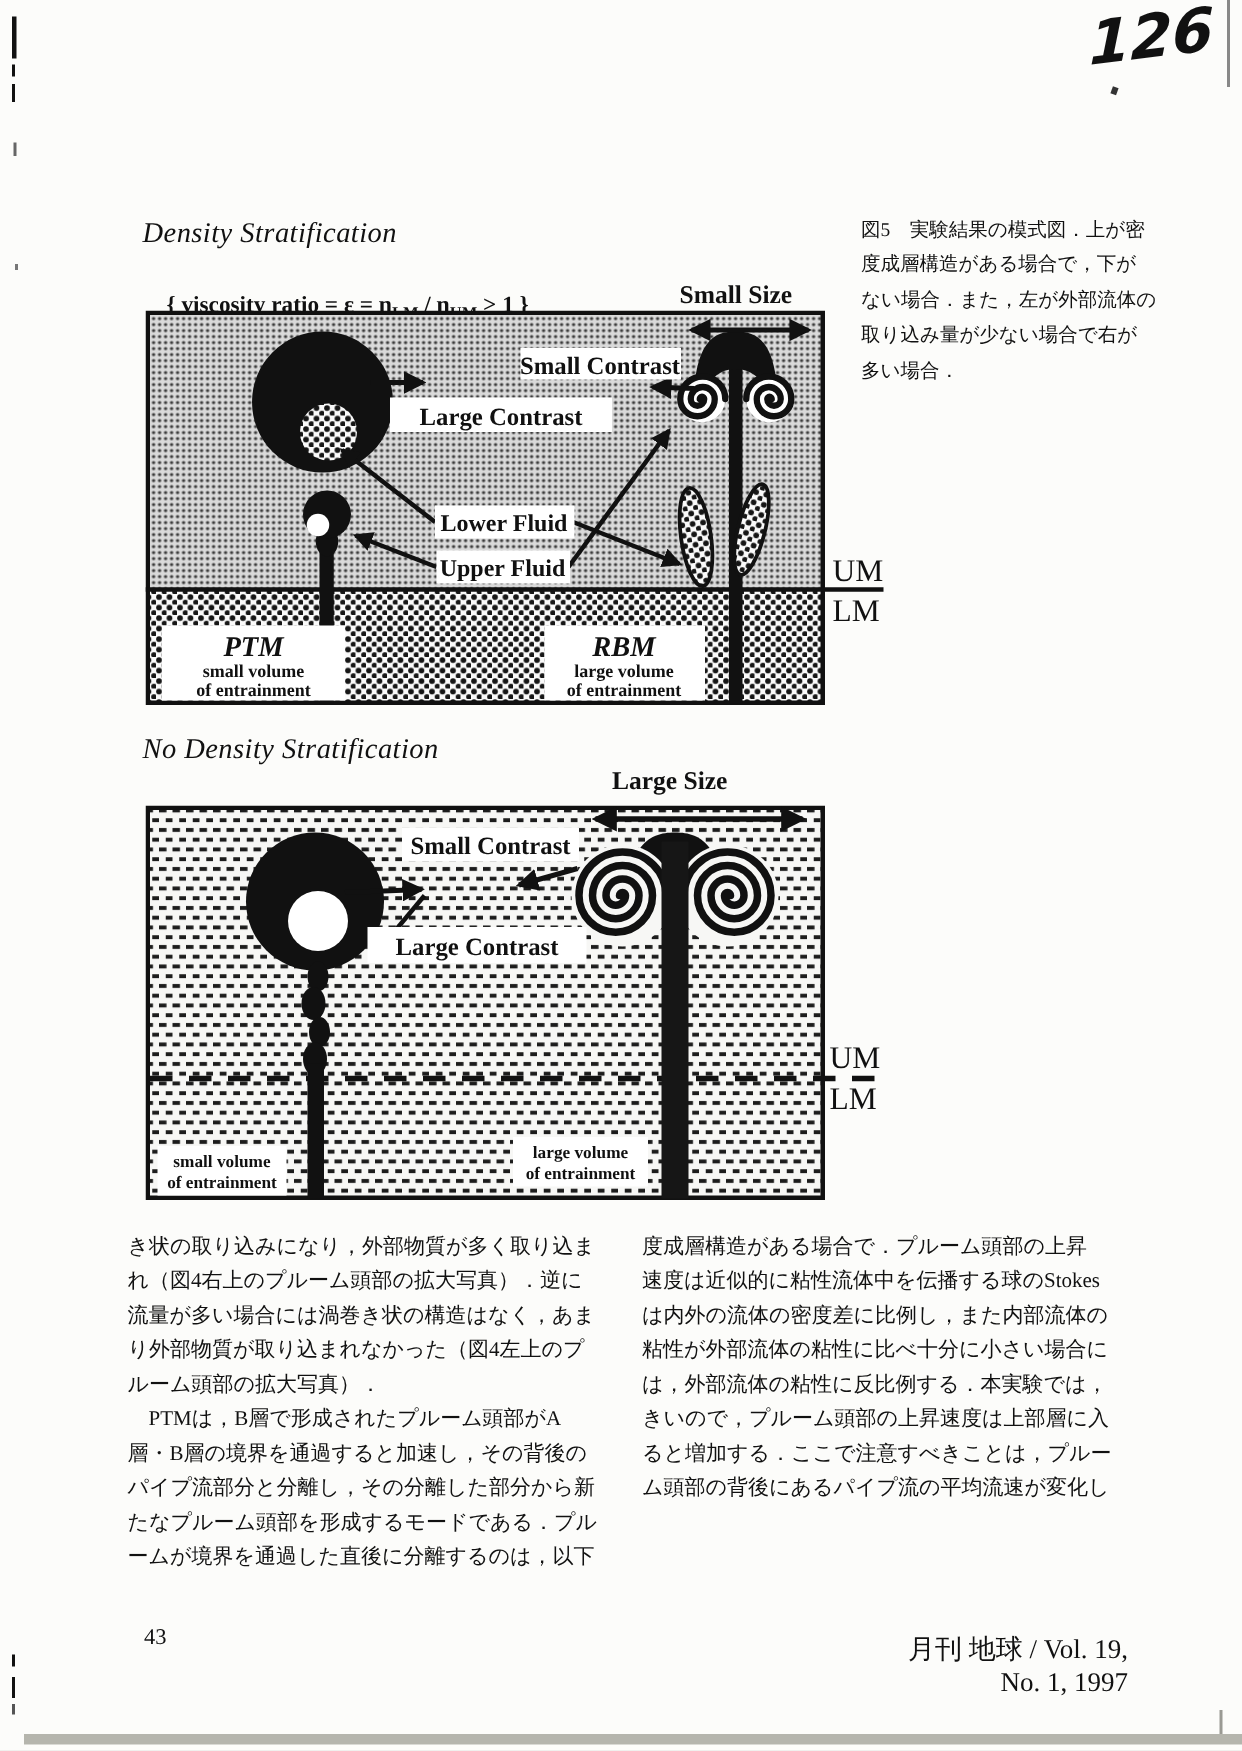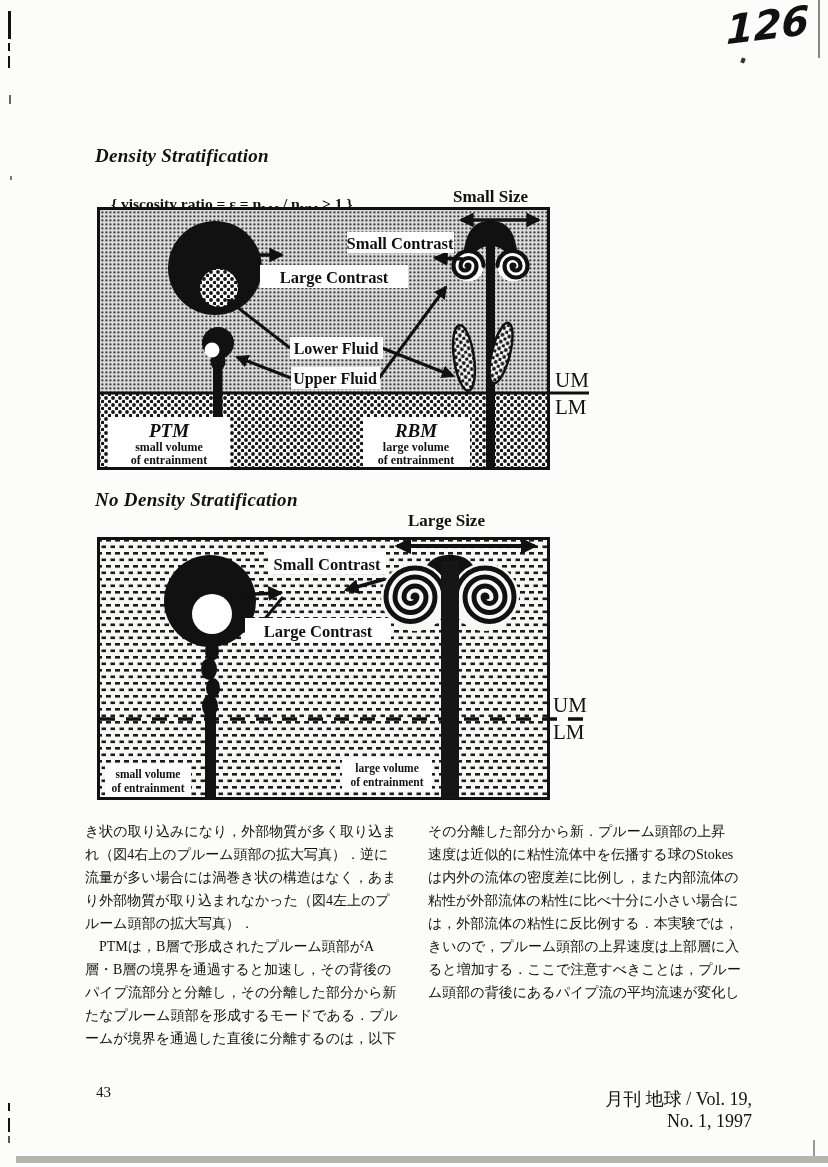--- a/index.html
+++ b/index.html
@@ -1,19 +1,19 @@
 <!DOCTYPE html>
 <html><head>
 <meta charset="utf-8">
 <style>
   html,body{margin:0;padding:0;background:#e8e8e4;}
   #page{position:relative;width:828px;height:1167px;background:#fcfcfa;overflow:hidden;
         font-family:"Liberation Serif","DejaVu Serif",serif;color:#111;}
   .abs{position:absolute;}
-  .h-italic{font-style:italic;font-weight:bold;font-size:19px;letter-spacing:.3px;}
+  .h-italic{font-style:italic;font-weight:normal;font-size:19px;letter-spacing:.3px;}
   .formula{font-weight:bold;font-size:15.5px;margin-top:17px;}
   .formula sub{font-size:11px;}
   .dheadline{font-weight:bold;font-size:17px;}
   .caption{font-size:13px;line-height:23.4px;width:236px;}
   .bodycol{font-size:14px;line-height:23px;width:326px;}
   .bodycol .bline{height:23px;white-space:nowrap;}
   .footer{font-size:15px;}
   .journal{font-size:18px;text-align:right;}
   .handwrite{font-family:"DejaVu Sans",sans-serif;font-style:italic;font-weight:bold;
              font-size:40px;transform:rotate(-7deg) skewX(-8deg);}
@@ -63,20 +63,27 @@
   <div class="abs" style="left:818px;top:0;width:2px;height:58px;background:#888;"></div>
   <div class="abs" style="left:813px;top:1140px;width:2px;height:22px;background:#9a9a94;"></div>
   <div class="abs" style="left:16px;top:1156px;width:812px;height:7px;background:#b5b5ad;"></div>
 
   <div class="abs h-italic" style="left:95px;top:145px;">Density Stratification</div>
   <div class="abs formula" style="left:111px;top:178px;">
     <span>{ viscosity ratio = ε = η</span><sub>LM</sub><span> / η</span><sub>UM</sub><span> &gt; 1 }</span>
   </div>
   <div class="abs dheadline" style="left:453px;top:187px;">Small Size</div>
 
+  <div class="abs caption" style="left:574px;top:141px;">
+      <div>図5　実験結果の模式図．上が密</div>
+      <div>度成層構造がある場合で，下が</div>
+      <div>ない場合．また，左が外部流体の</div>
+      <div>取り込み量が少ない場合で右が</div>
+      <div>多い場合．</div>
+    </div>
 
   <svg class="abs" style="left:97px;top:207px;" width="500" height="263" viewBox="0 0 500 263">
     <defs>
       <marker id="ar1" viewBox="0 0 10 10" refX="8.5" refY="5" markerWidth="4.4" markerHeight="4.4" orient="auto-start-reverse">
         <path d="M0 0 L10 5 L0 10 z" fill="#111"></path>
       </marker>
     </defs>
 
     <rect x="1.5" y="1.5" width="450" height="260" fill="url(#dotsUM)"></rect>
     <rect x="1.5" y="186" width="450" height="75.5" fill="url(#dotsLM)"></rect>
@@ -204,21 +211,21 @@
       <div class="bline">流量が多い場合には渦巻き状の構造はなく，あま</div>
       <div class="bline">り外部物質が取り込まれなかった（図4左上のプ</div>
       <div class="bline">ルーム頭部の拡大写真）．</div>
       <div class="bline">　PTMは，B層で形成されたプルーム頭部がA</div>
       <div class="bline">層・B層の境界を通過すると加速し，その背後の</div>
       <div class="bline">パイプ流部分と分離し，その分離した部分から新</div>
       <div class="bline">たなプルーム頭部を形成するモードである．プル</div>
       <div class="bline">ームが境界を通過した直後に分離するのは，以下</div>
     </div>
   <div class="abs bodycol" style="left:428px;top:820px;">
-      <div class="bline">その分離した部分から新．プルーム頭部の上昇</div>
+      <div class="bline">度成層構造がある場合で．プルーム頭部の上昇</div>
       <div class="bline">速度は近似的に粘性流体中を伝播する球のStokes</div>
       <div class="bline">は内外の流体の密度差に比例し，また内部流体の</div>
       <div class="bline">粘性が外部流体の粘性に比べ十分に小さい場合に</div>
       <div class="bline">は，外部流体の粘性に反比例する．本実験では，</div>
       <div class="bline">きいので，プルーム頭部の上昇速度は上部層に入</div>
       <div class="bline">ると増加する．ここで注意すべきことは，プルー</div>
       <div class="bline">ム頭部の背後にあるパイプ流の平均流速が変化し</div>
     </div>
 
   <div class="abs footer" style="left:96px;top:1084px;">43</div>

